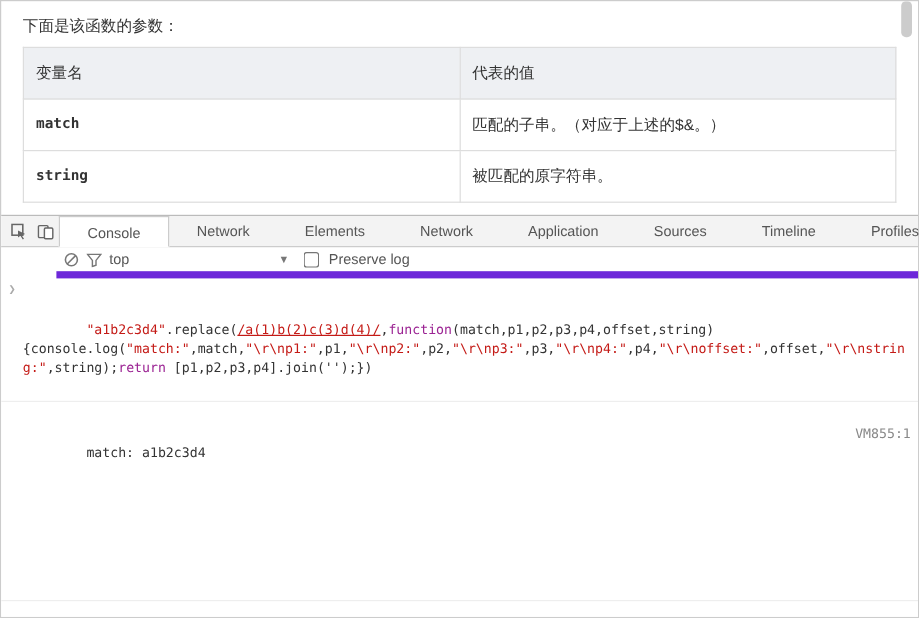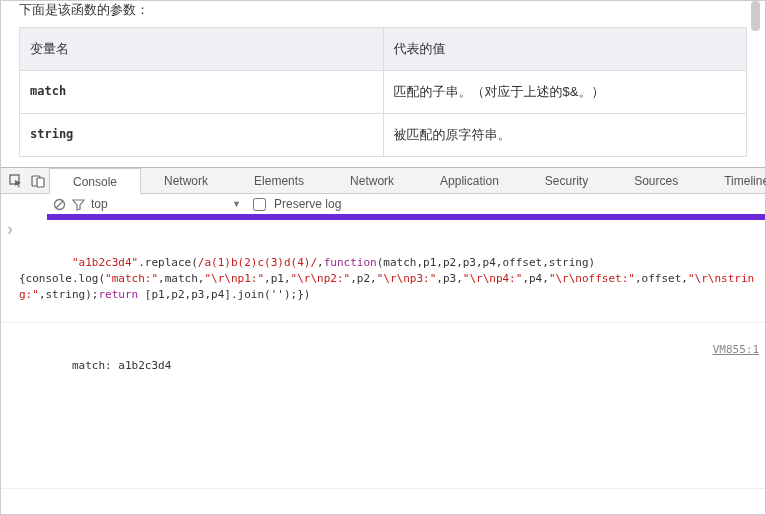--- a/index.html
+++ b/index.html
@@ -1,21 +1,21 @@
 <!DOCTYPE html>
 <html><head>
 <meta charset="utf-8">
 <style>
   * { box-sizing: border-box; }
   html, body { margin:0; padding:0; font-family: Arial, "Microsoft YaHei", sans-serif; font-size:13px; color:#333; background:#fff; }
   .page { width:766px; height:515px; border:1px solid #ccc; display:flex; flex-direction:column; position:relative; }
 
   
   .doc-area { flex:0 0 auto; padding:0 18px 10px 18px; position:relative; overflow:hidden; }
-  .doc-intro { color:#333; font-size:13px; padding:0 0 8px 0; }
+  .doc-intro { color:#333; font-size:13px; padding:12px 0 8px 0; }
   .doc-scroll { position:absolute; right:5px; top:0; width:9px; height:30px; background:#ccc; border-radius:4px; }
   table.params { width:100%; border-collapse:collapse; table-layout:fixed; }
   table.params th, table.params td { border:1px solid #ddd; padding:10px 10px; vertical-align:top; font-size:13px; line-height:1.7; word-break:break-all;margin-left:18px; }
   table.params th { background:#eef0f3; font-weight:normal; text-align:left; }
   table.params td.col-var { width:75px; font-family:Consolas, monospace; font-size:12px; color:#333;font-weight:bold; }
   .link { color:#2a6ec0; }
 
   
   .devtools { flex:1 1 auto; border-top:1px solid #bbb; display:flex; flex-direction:column; font-size:12px; background:#fff; }
   .dt-tabs { display:flex; align-items:center; height:26px; border-bottom:1px solid #ccc; background:#f3f3f3; padding:0 4px; }
@@ -26,24 +26,24 @@
 
   .dt-toolbar { display:flex; align-items:center; height:26px; border-bottom:6px solid #6d28d9; padding:0 6px; color:#555; gap:6px;margin-left:46px; }
   .dt-toolbar .dd { display:flex; align-items:center; gap:4px; min-width:150px; }
   .dt-toolbar .dd .tri { font-size:9px; color:#777; margin-left:auto; }
   .dt-toolbar input[type=checkbox]{ margin:0 2px 0 6px; }
 
   .console-body { flex:1; overflow:hidden; font-family:Consolas, "Lucida Console", monospace; font-size:11px; line-height:1.45; }
   .entry { border-bottom:1px solid #eee; padding:3px 6px 3px 18px; position:relative; white-space:pre-wrap; word-break:break-all; }
   .entry .caret { position:absolute; left:6px; top:3px; color:#aaa; font-size:10px; }
   .tok-str { color:#c41a16; }
-  .tok-re  { color:#c41a16; }
+  .tok-re  { color:#c41a16;text-decoration:underline; }
   .tok-kw  { color:#9b2393; }
   .tok-id  { color:#333; }
-  .source-link { float:right; color:#888; text-decoration:underline; font-size:11px; }
+  .source-link { float:right; color:#888; font-size:11px; }
   .log-block { color:#333; }
 
   svg { display:block; }
 </style>
 </head>
 <body>
 
 <div class="page">
 
   <div class="doc-area">
@@ -83,21 +83,20 @@
             <rect x="1" y="2" width="8" height="10" rx="1" fill="none" stroke="#666" stroke-width="1.2"></rect>
             <rect x="6" y="4" width="7" height="9" rx="1" fill="#fff" stroke="#666" stroke-width="1.2"></rect>
           </svg>
       </span>
       <div id="tab-strip" style="display:flex;">
           <div class="tab active">Console</div>
           <div class="tab">Network</div>
           <div class="tab">Elements</div>
           <div class="tab">Network</div>
           <div class="tab">Application</div>
-          <div class="tab">Security</div>
           <div class="tab">Sources</div>
           <div class="tab">Timeline</div>
           <div class="tab">Profiles</div>
         </div>
       <div class="spacer"></div>
       <span class="ico">
         <svg width="12" height="12" viewBox="0 0 12 12">
             <circle cx="6" cy="2" r="1.2" fill="#666"></circle>
             <circle cx="6" cy="6" r="1.2" fill="#666"></circle>
             <circle cx="6" cy="10" r="1.2" fill="#666"></circle>

